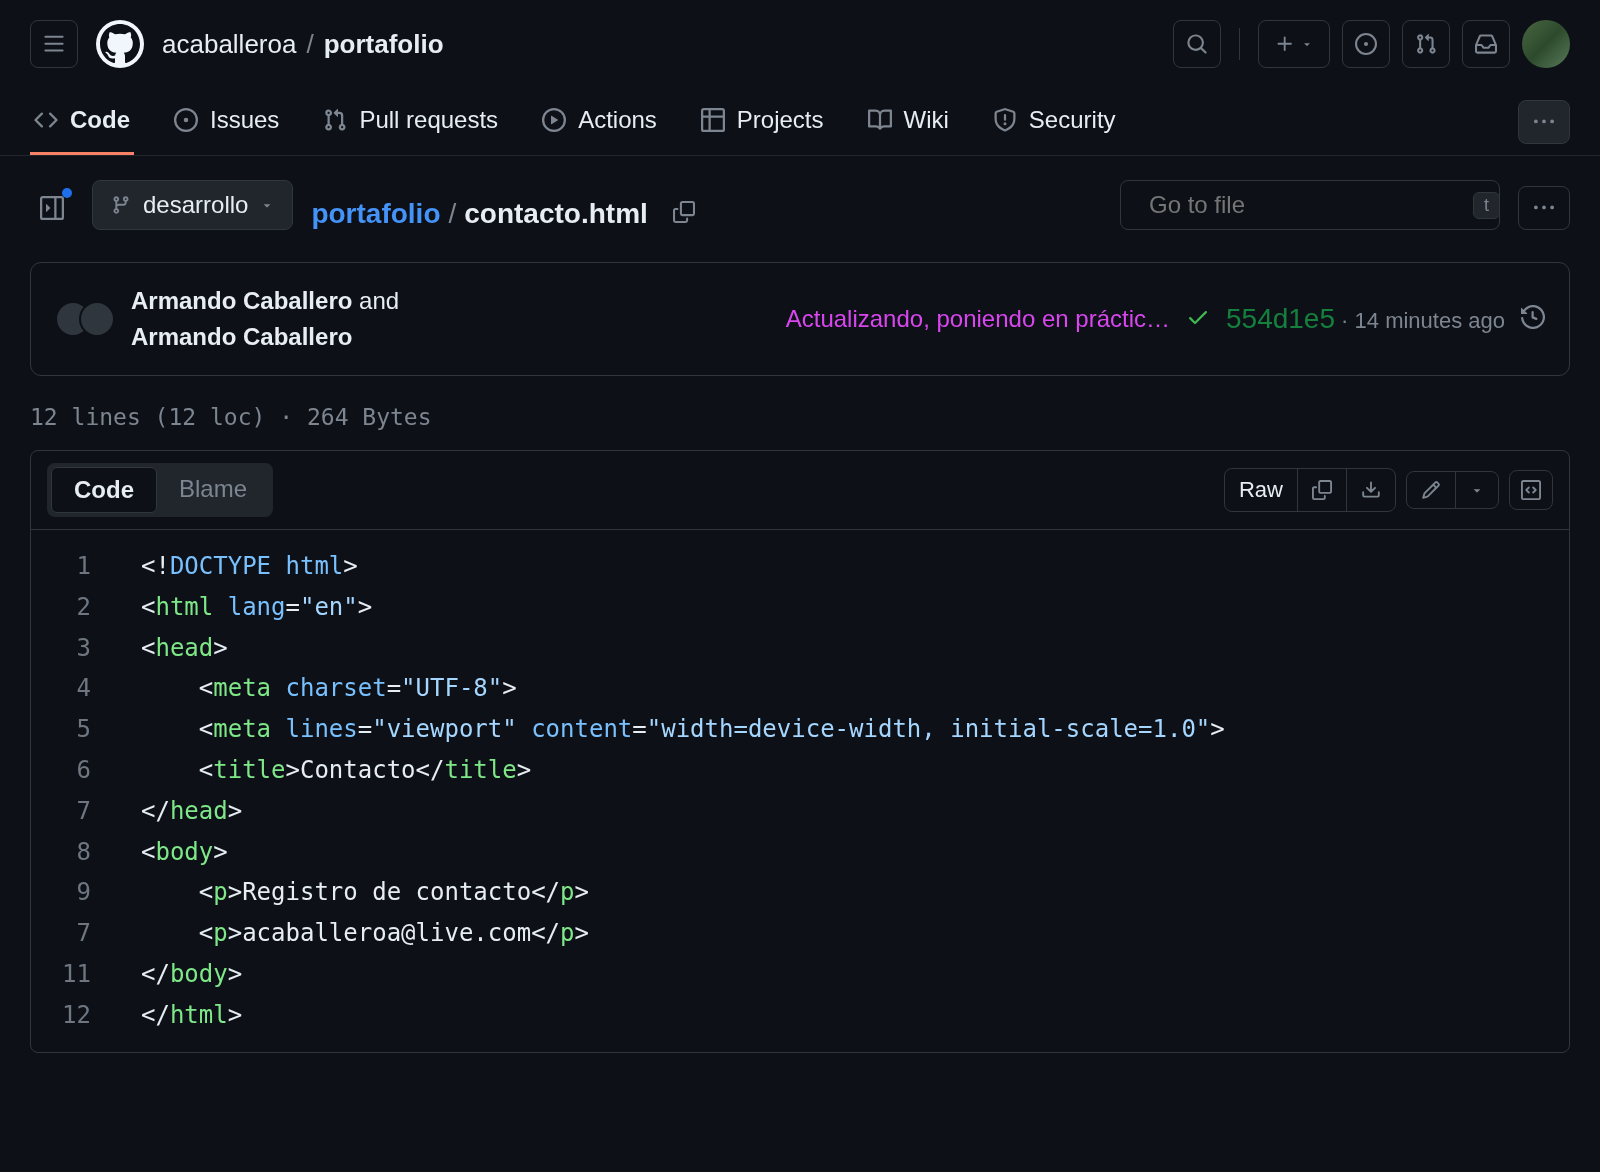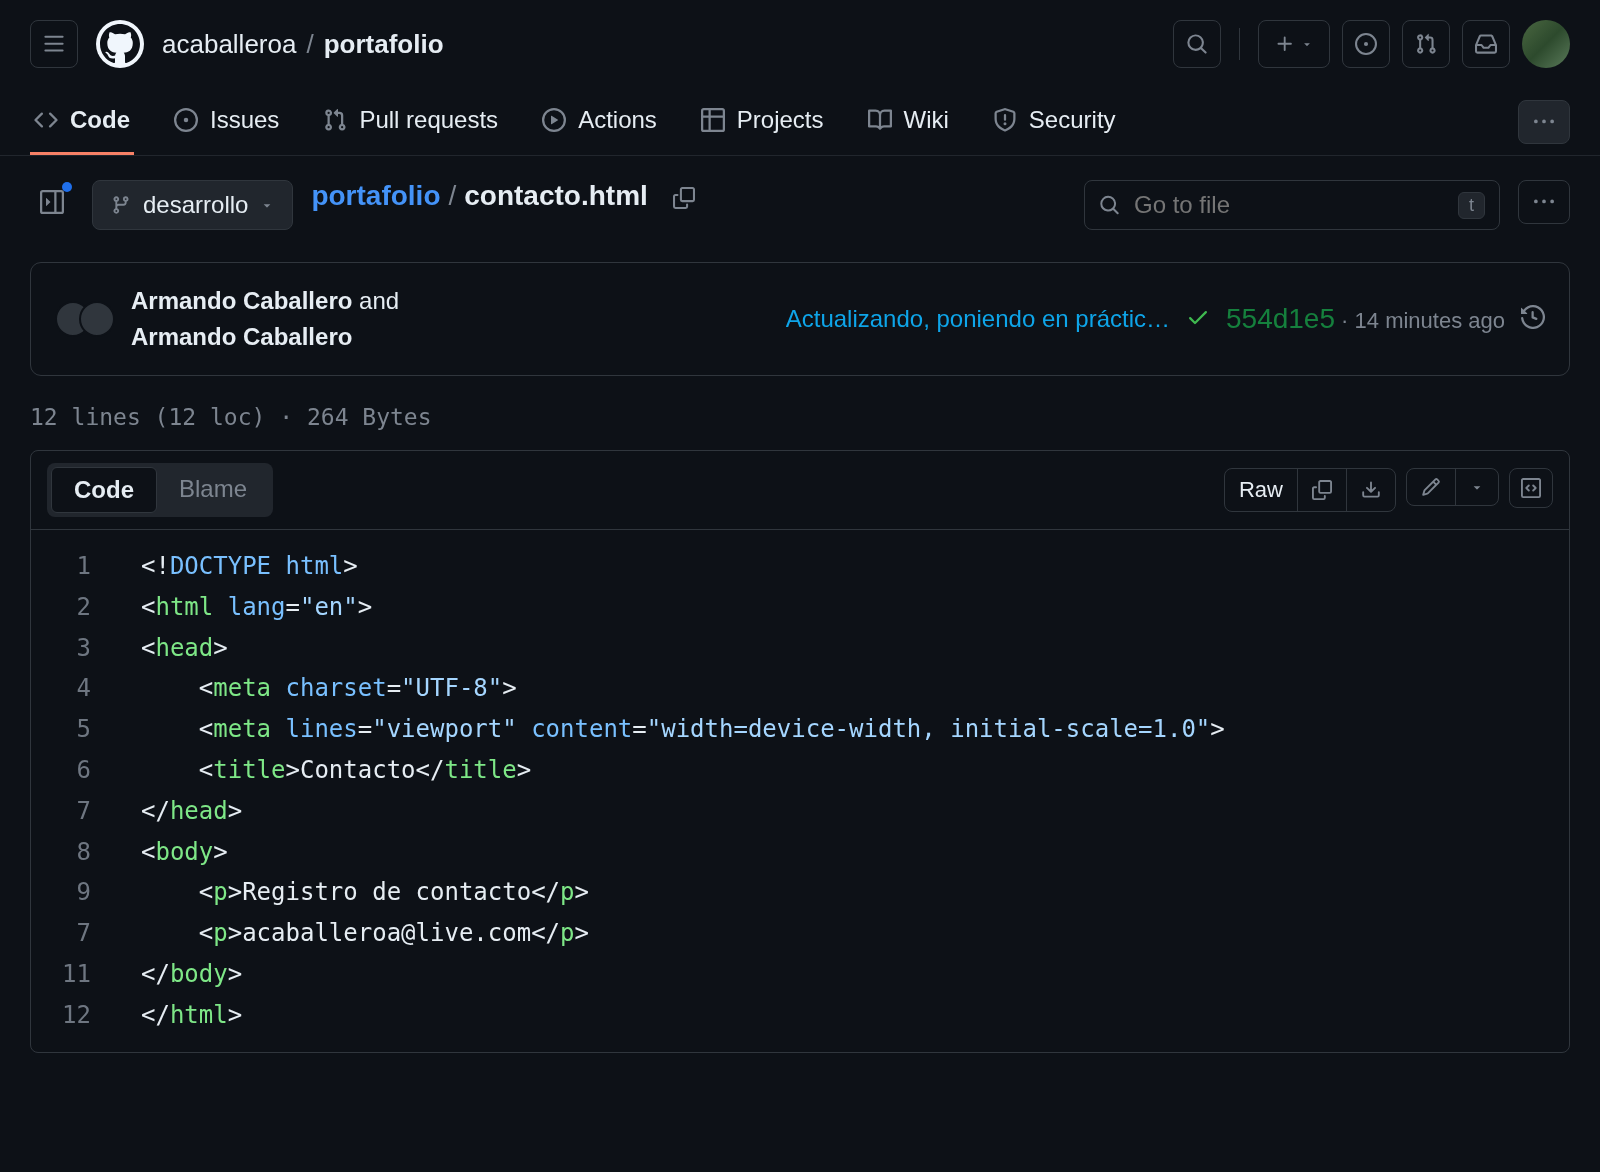--- a/index.html
+++ b/index.html
@@ -117,21 +117,21 @@
   border: 1px solid #30363d;
   border-radius: 8px;
   background: #21262d;
   display: flex;
   align-items: center;
   justify-content: center;
   cursor: pointer;
 }
 .file-header {
   display: flex;
-  align-items: flex-start;
+  align-items: flex-end;
   padding: 24px 30px;
   gap: 18px;
 }
 .tree-toggle {
   width: 44px;
   height: 44px;
   display: flex;
   align-items: center;
   justify-content: center;
   cursor: pointer;
@@ -176,21 +176,21 @@
 }
 .search-file {
   margin-left: auto;
   display: flex;
   align-items: center;
   gap: 14px;
   background: transparent;
   border: 1px solid #30363d;
   border-radius: 8px;
   padding: 10px 14px;
-  width: 416px;
+  width: 380px;
 }
 .search-file input {
   background: transparent;
   border: none;
   outline: none;
   color: #7d8590;
   font-size: 24px;
   flex: 1;
 }
 .kbd {
@@ -223,21 +223,21 @@
 .commit-avatar:nth-child(2) { margin-left: -12px; }
 .commit-authors {
   font-size: 24px;
   line-height: 1.5;
 }
 .commit-authors .and { font-weight: 400; }
 .commit-authors strong { font-weight: 600; }
 .commit-msg {
   margin-left: auto;
   font-size: 24px;
-  color: #0ea5e9;
+  color: #d946ef;
   max-width: 400px;
   white-space: nowrap;
   overflow: hidden;
   text-overflow: ellipsis;
 }
 .commit-check { color: #3fb950; }
 .commit-sha { font-size: 28px; color: #15803d; }
 .commit-time { font-size: 22px; color: #7d8590; }
 .history-icon { cursor: pointer; }
 .file-stats {
@@ -274,21 +274,21 @@
 }
 .view-toggle-btn.active {
   background: #0d1117;
   border: 1px solid #30363d;
   color: #e6edf3;
   font-weight: 600;
 }
 .toolbar-right {
   margin-left: auto;
   display: flex;
-  align-items: flex-start;
+  align-items: center;
   gap: 10px;
 }
 .toolbar-group {
   display: flex;
   border: 1px solid #30363d;
   border-radius: 8px;
   overflow: hidden;
 }
 .toolbar-btn {
   padding: 8px 14px;

